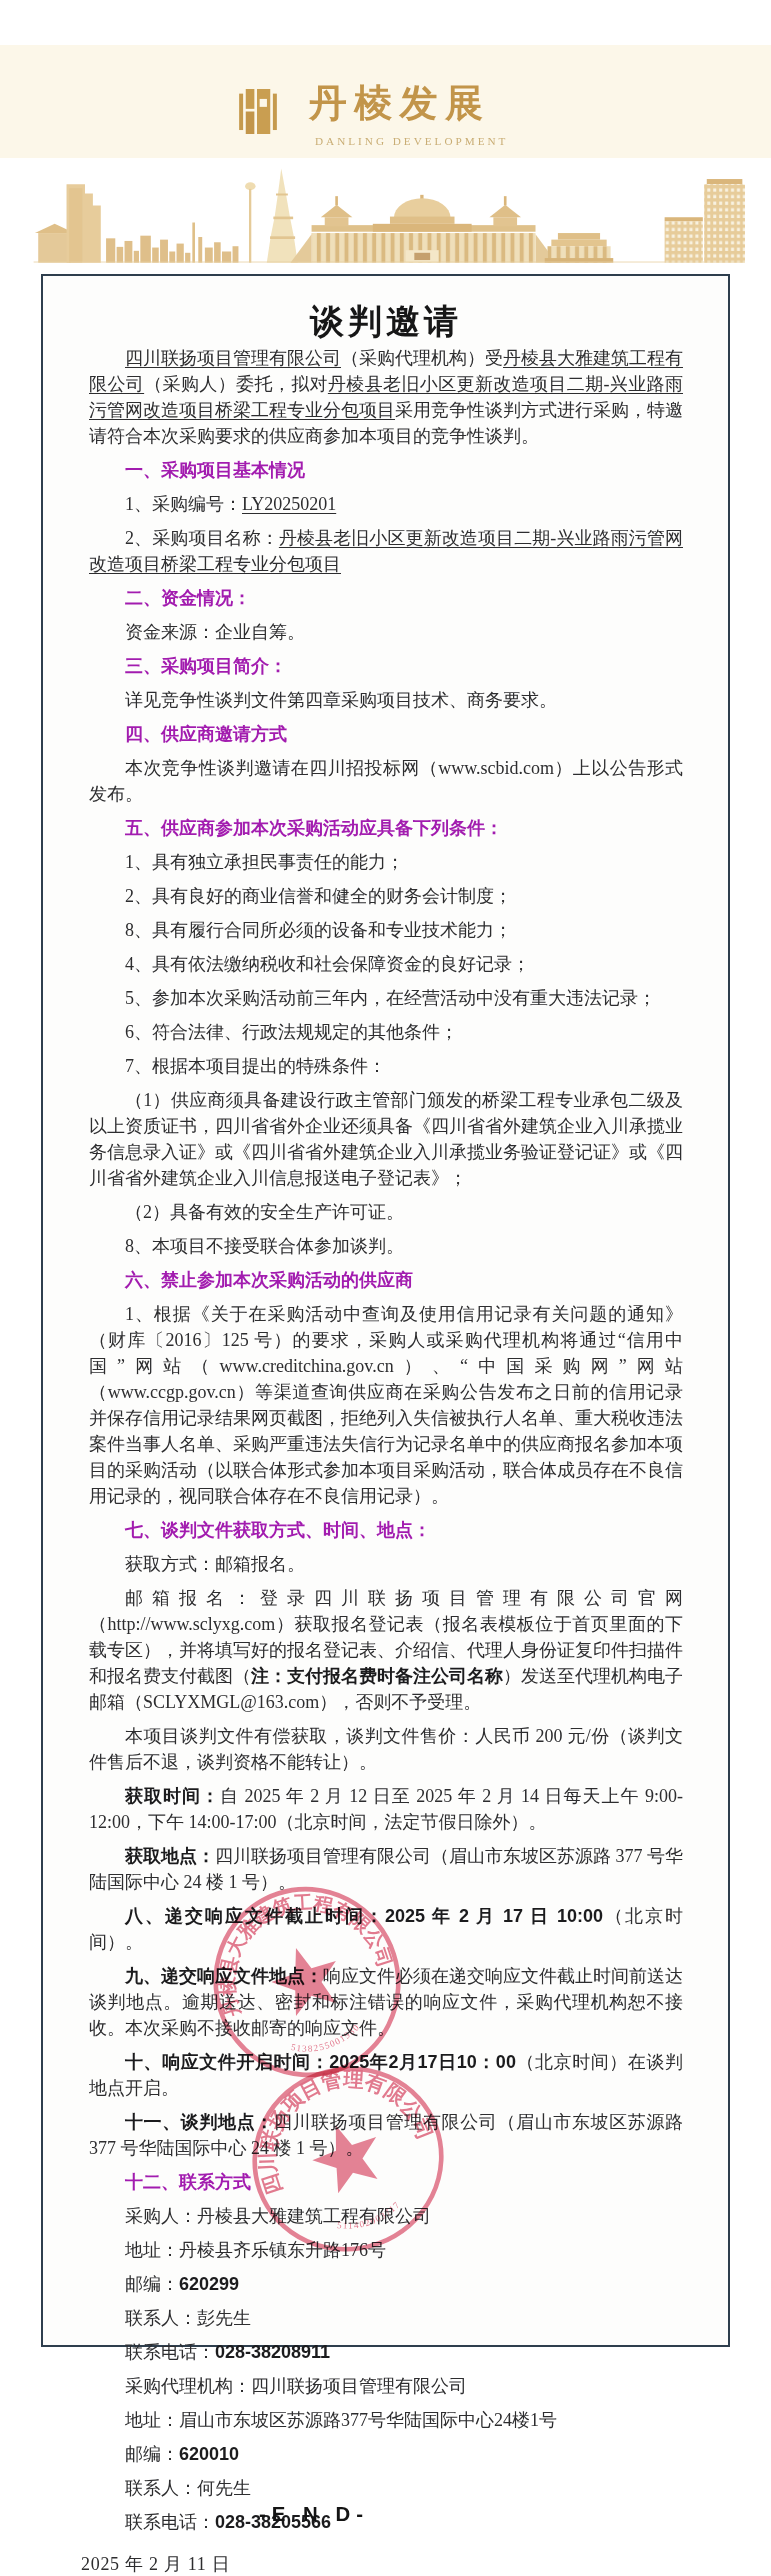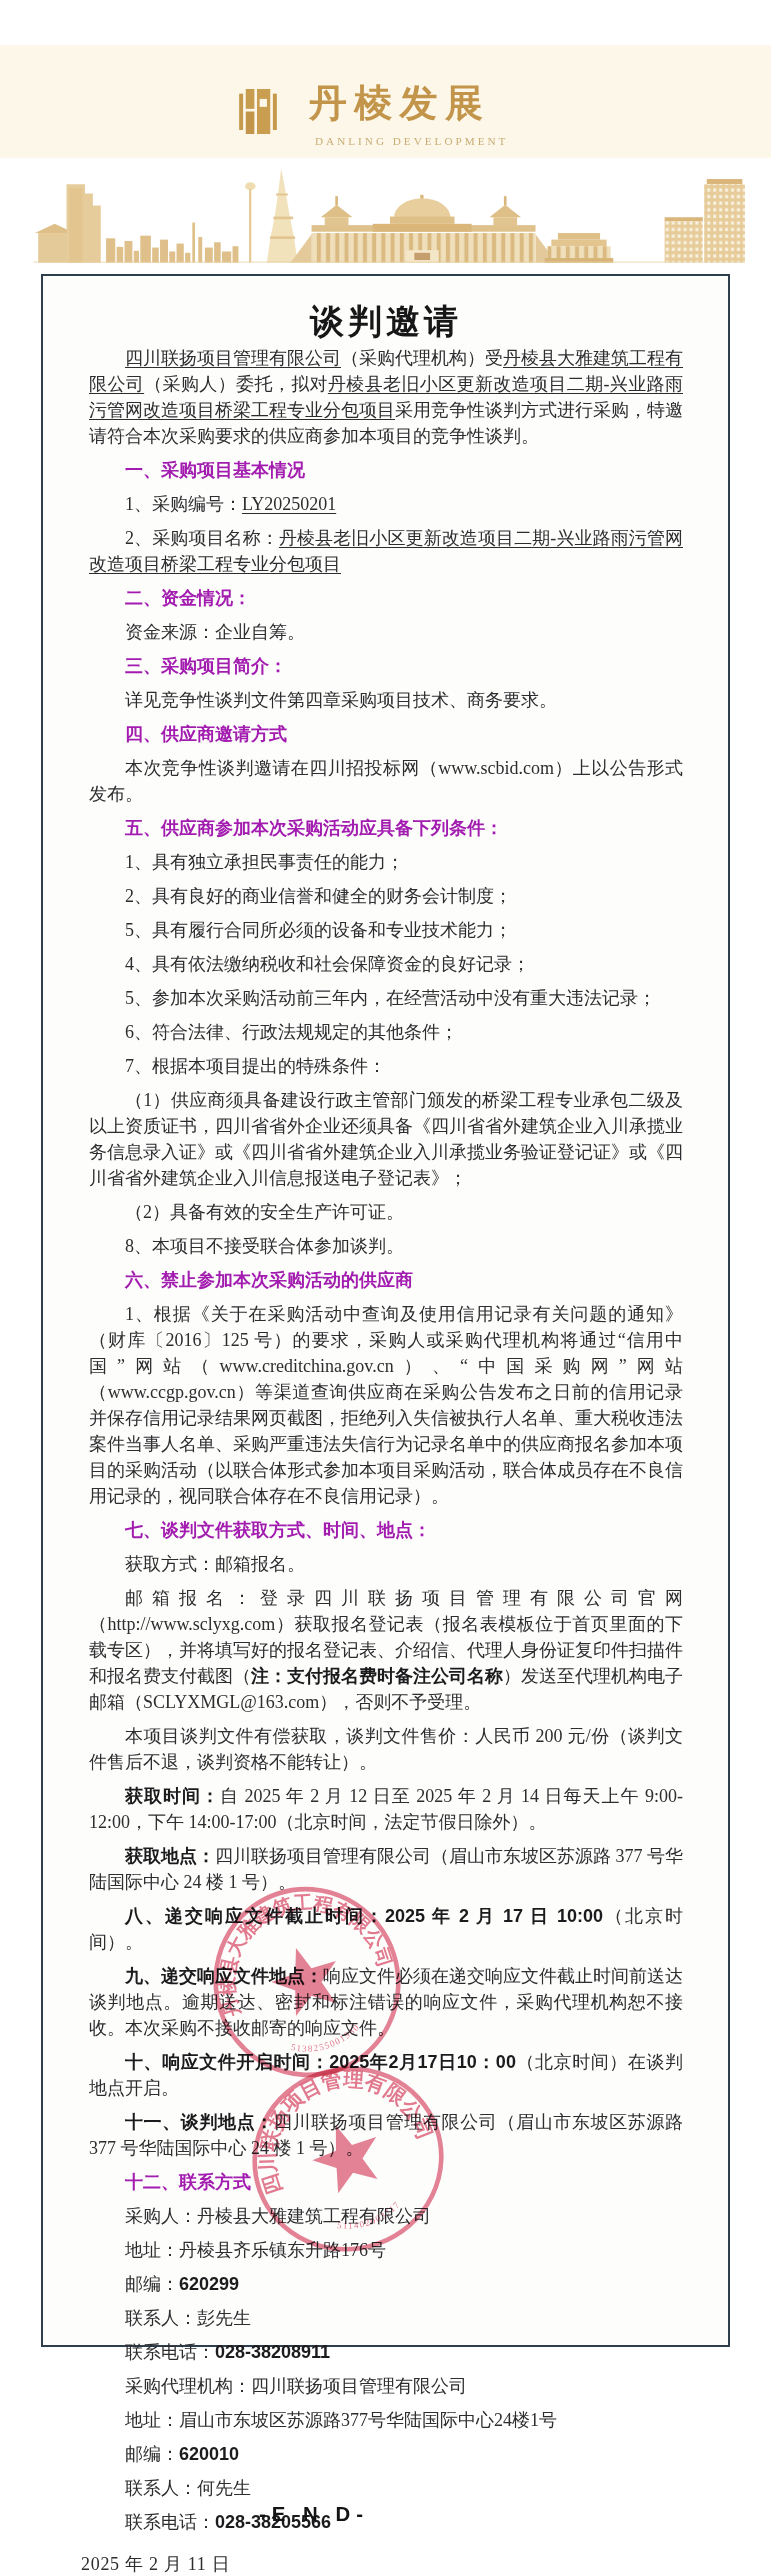--- a/index.html
+++ b/index.html
@@ -142,21 +142,21 @@
         <p class="blk para"><span>2、采购项目名称：</span><span class="u">丹棱县老旧小区更新改造项目二期-兴业路雨污管网改造项目桥梁工程专业分包项目</span></p>
         <p class="blk heading"><span>二、资金情况：</span></p>
         <p class="blk para"><span>资金来源：企业自筹。</span></p>
         <p class="blk heading"><span>三、采购项目简介：</span></p>
         <p class="blk para"><span>详见竞争性谈判文件第四章采购项目技术、商务要求。</span></p>
         <p class="blk heading"><span>四、供应商邀请方式</span></p>
         <p class="blk para"><span>本次竞争性谈判邀请在四川招投标网（www.scbid.com）上以公告形式发布。</span></p>
         <p class="blk heading"><span>五、供应商参加本次采购活动应具备下列条件：</span></p>
         <p class="blk para"><span>1、具有独立承担民事责任的能力；</span></p>
         <p class="blk para"><span>2、具有良好的商业信誉和健全的财务会计制度；</span></p>
-        <p class="blk para"><span>5、具有履行合同所必须的设备和专业技术能力；</span></p>
+        <p class="blk para"><span>8、具有履行合同所必须的设备和专业技术能力；</span></p>
         <p class="blk para"><span>4、具有依法缴纳税收和社会保障资金的良好记录；</span></p>
         <p class="blk para"><span>5、参加本次采购活动前三年内，在经营活动中没有重大违法记录；</span></p>
         <p class="blk para"><span>6、符合法律、行政法规规定的其他条件；</span></p>
         <p class="blk para"><span>7、根据本项目提出的特殊条件：</span></p>
         <p class="blk para"><span>（1）供应商须具备建设行政主管部门颁发的桥梁工程专业承包二级及以上资质证书，四川省省外企业还须具备《四川省省外建筑企业入川承揽业务信息录入证》或《四川省省外建筑企业入川承揽业务验证登记证》或《四川省省外建筑企业入川信息报送电子登记表》；</span></p>
         <p class="blk para"><span>（2）具备有效的安全生产许可证。</span></p>
         <p class="blk para"><span>8、本项目不接受联合体参加谈判。</span></p>
         <p class="blk heading"><span>六、禁止参加本次采购活动的供应商</span></p>
         <p class="blk para"><span>1、根据《关于在采购活动中查询及使用信用记录有关问题的通知》（财库〔2016〕125 号）的要求，采购人或采购代理机构将通过“信用中国”网站（www.creditchina.gov.cn）、“中国采购网”网站（www.ccgp.gov.cn）等渠道查询供应商在采购公告发布之日前的信用记录并保存信用记录结果网页截图，拒绝列入失信被执行人名单、重大税收违法案件当事人名单、采购严重违法失信行为记录名单中的供应商报名参加本项目的采购活动（以联合体形式参加本项目采购活动，联合体成员存在不良信用记录的，视同联合体存在不良信用记录）。</span></p>
         <p class="blk heading"><span>七、谈判文件获取方式、时间、地点：</span></p>

